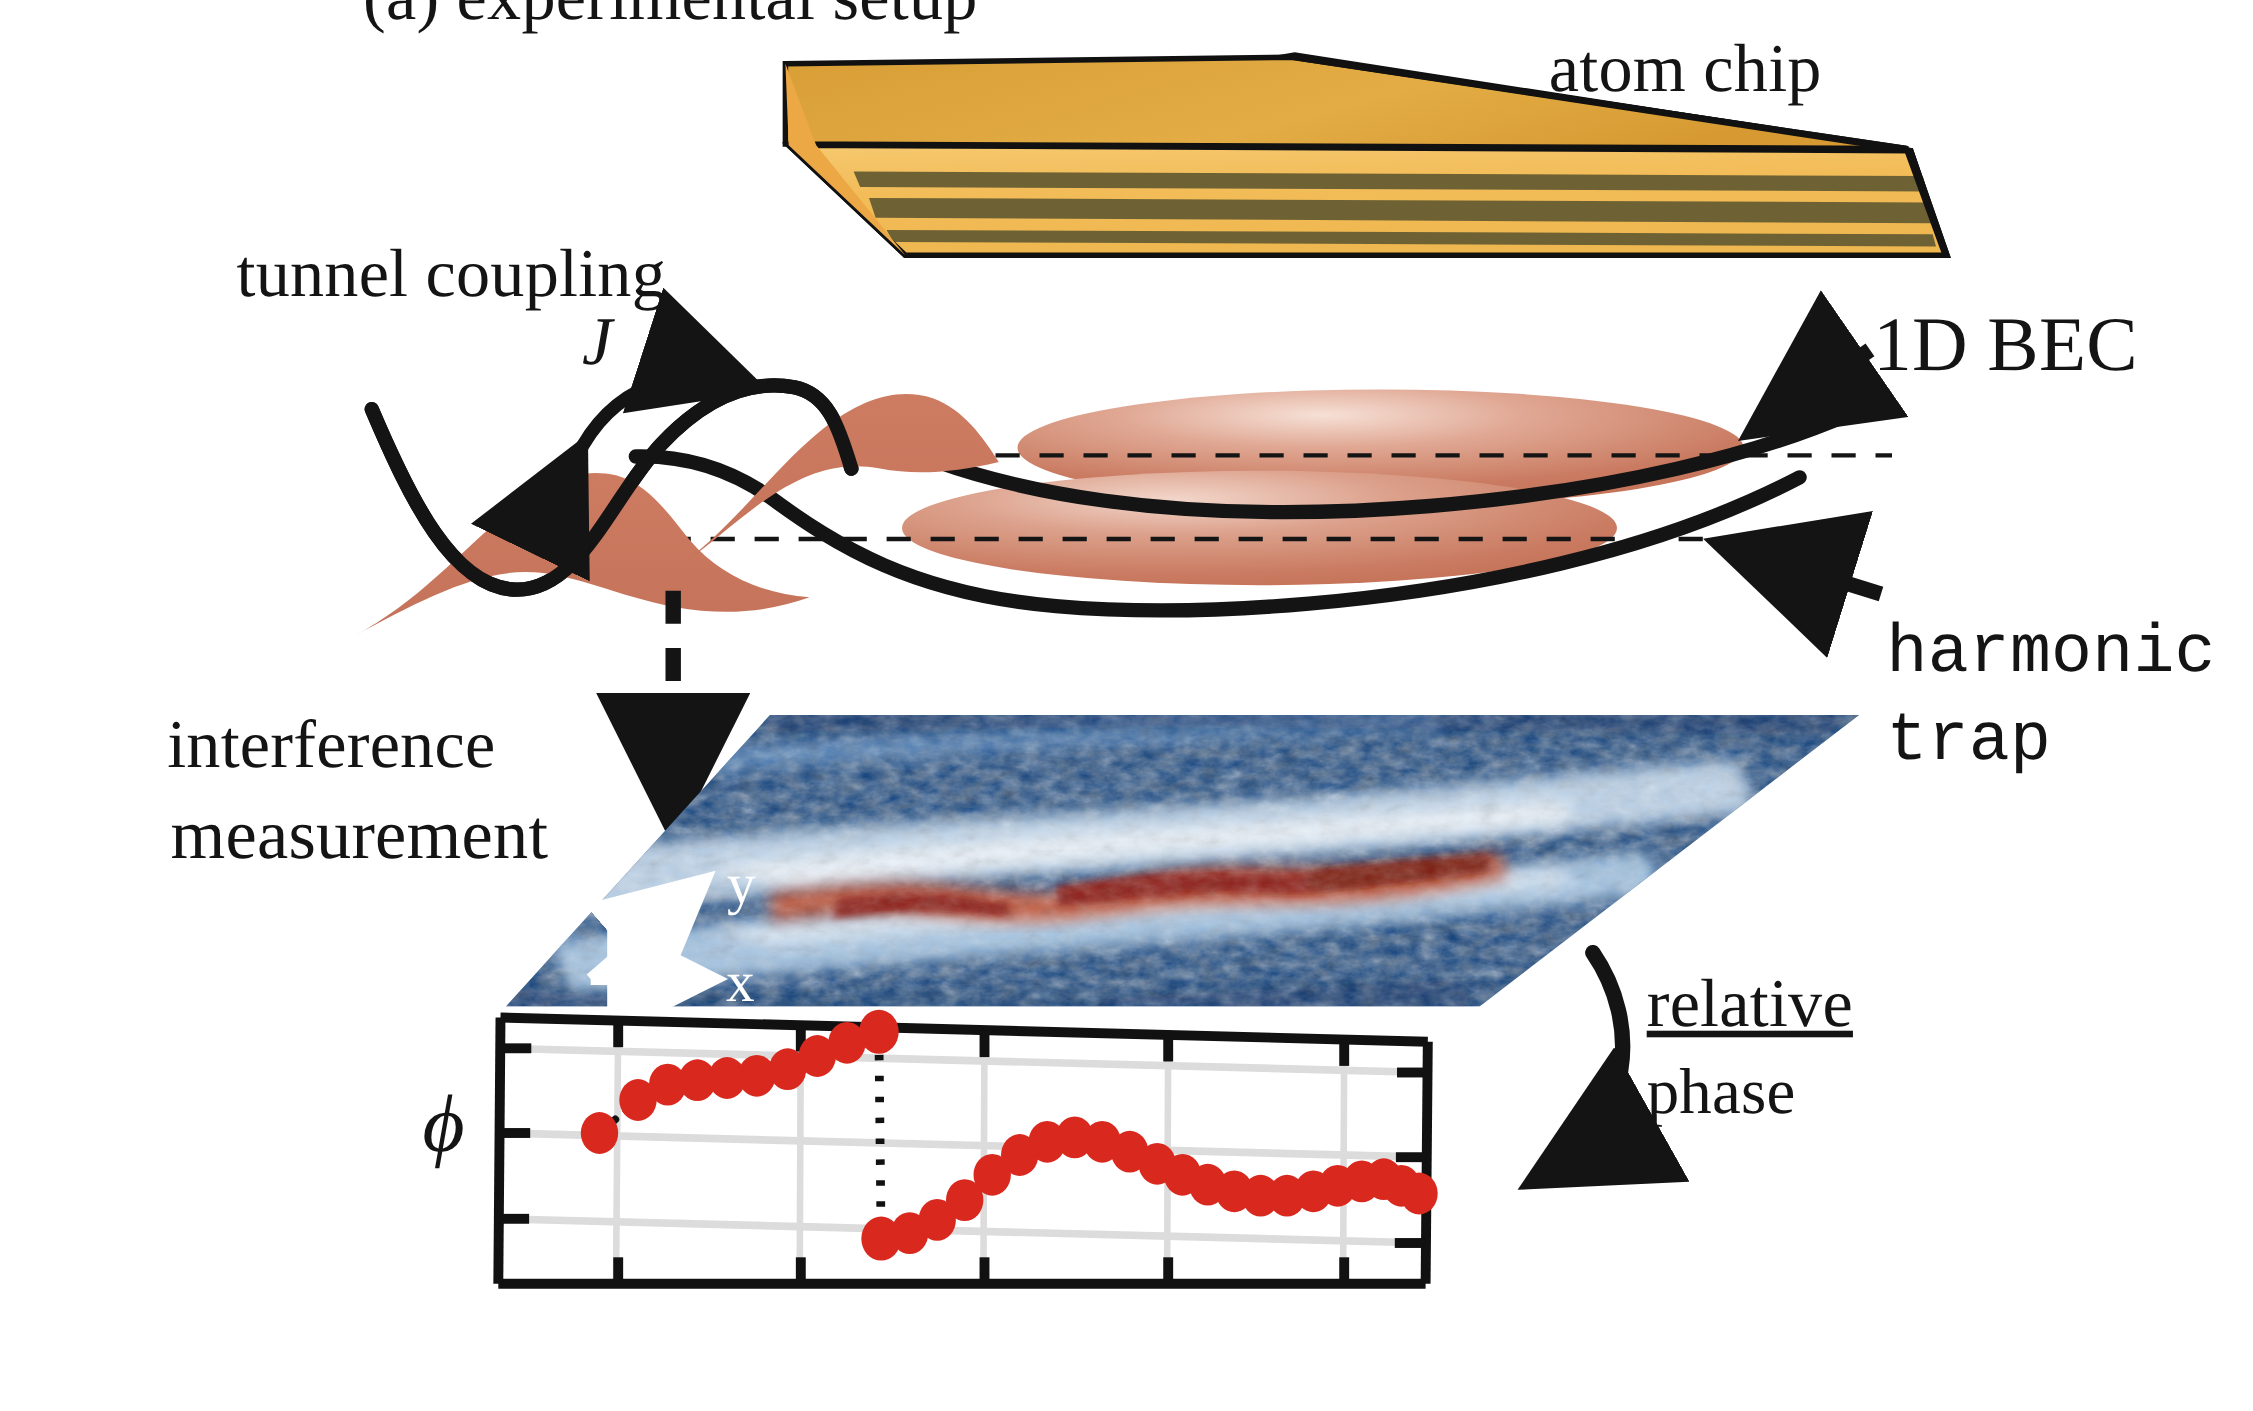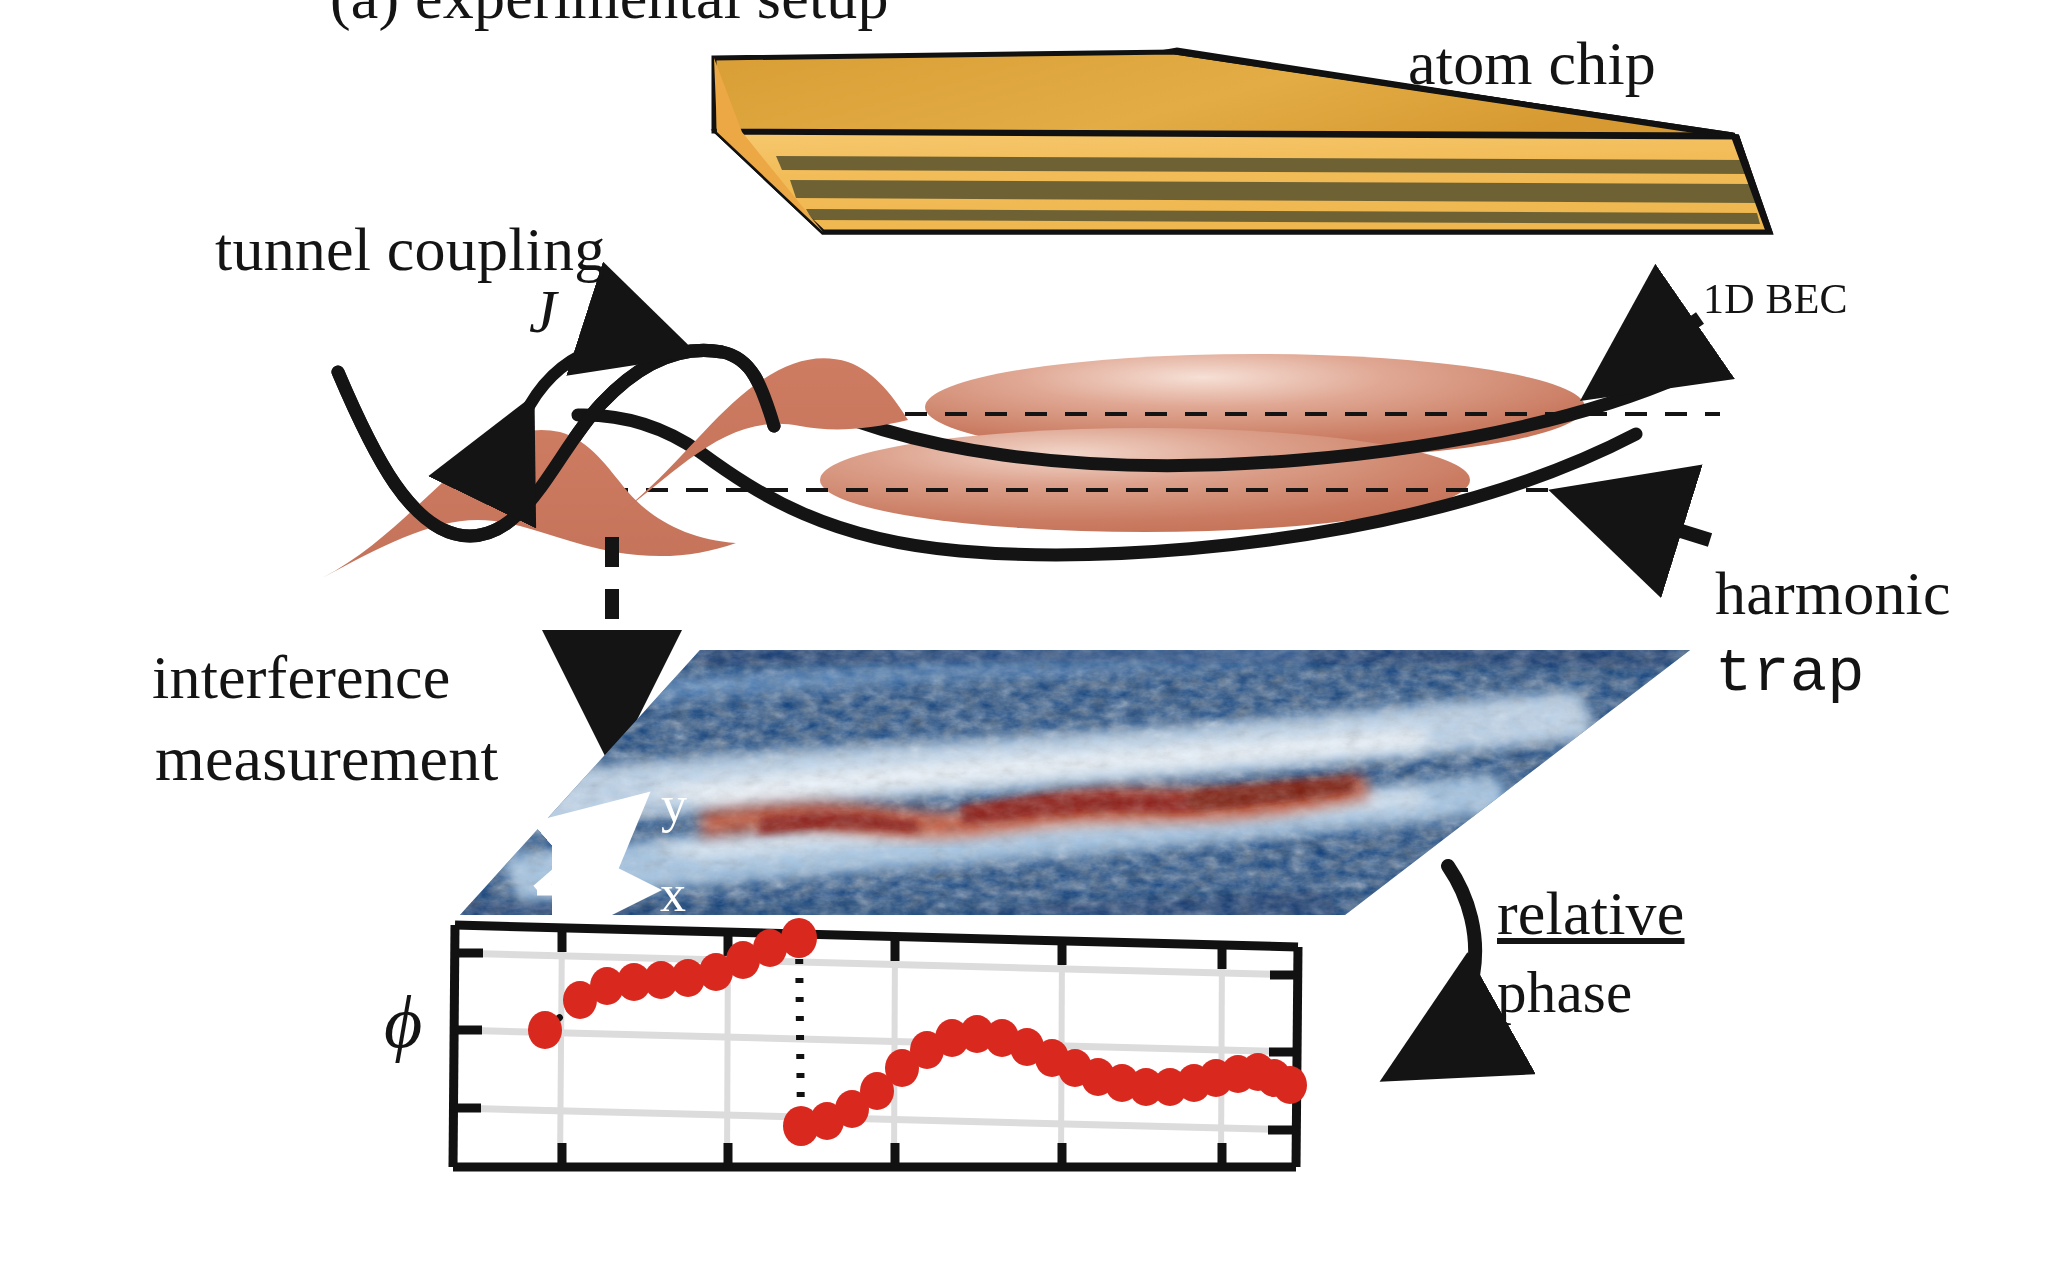--- a/index.html
+++ b/index.html
@@ -20,22 +20,22 @@
     position: absolute;
     color: #141414;
     font-family: "Liberation Serif", "DejaVu Serif", serif;
     white-space: pre;
     line-height: 1.02;
     letter-spacing: 0.2px;
   }
   #lbl-atom-chip   { left: 1408px; top: 32px;  font-size: 62px; }
   #lbl-tunnel      { left: 215px;  top: 218px; font-size: 62px; }
   #lbl-J           { left: 529px;  top: 280px; font-size: 62px; font-style: italic; }
-  #lbl-1dbec       { left: 1703px; top: 278px; font-size: 42px; }
-  #lbl-harmonic    { left: 1715px; top: 562px; font-size: 62px; }
+  #lbl-1dbec       { left: 1703px; top: 278px; font-size: 70px; }
+  #lbl-harmonic    { left: 1715px; top: 562px; font-size: 62px; font-family: Liberation Mono, monospace; }
   #lbl-trap        { left: 1715px; top: 642px; font-size: 62px; font-family: Liberation Mono, monospace; }
   #lbl-interf      { left: 152px;  top: 646px; font-size: 62px; }
   #lbl-measure     { left: 155px;  top: 726px; font-size: 64px; }
   #lbl-relative    { left: 1497px; top: 882px; font-size: 62px; text-decoration: underline; }
   #lbl-phase       { left: 1497px; top: 962px; font-size: 59px; }
   #lbl-phi         { left: 384px;  top: 985px; font-size: 74px; font-style: italic; }
   #lbl-axis-x      { left: 660px;  top: 867px; font-size: 52px; color:#ffffff; }
   #lbl-axis-y      { left: 661px;  top: 778px; font-size: 52px; color:#ffffff; }
   #lbl-partlabel   { left: 330px;  top: -34px; font-size: 62px; }
 

